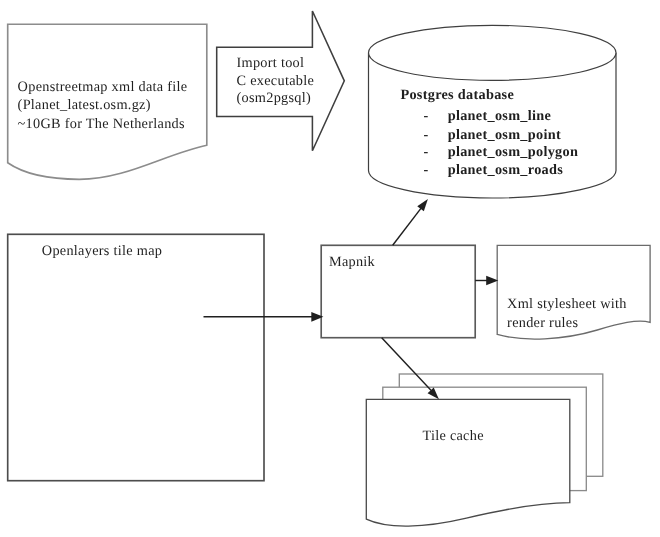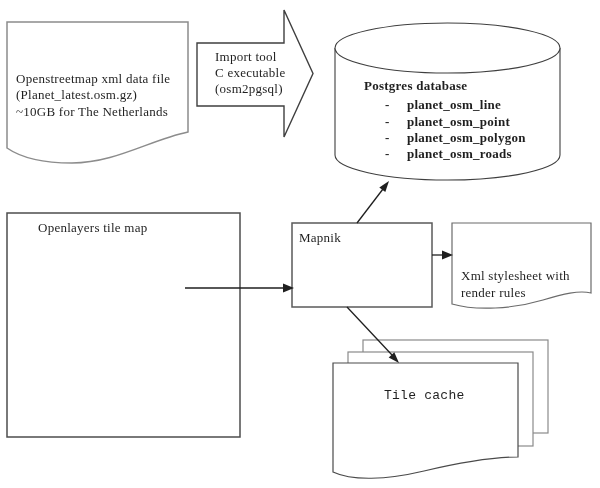--- a/index.html
+++ b/index.html
@@ -109,17 +109,17 @@
 
   <div class="txt" style="left:299px; top:230px;">
     <div>Mapnik</div>
   </div>
 
   <div class="txt" style="left:461px; top:240px; line-height:16.5px;margin-top:28px;">
     <div>Xml stylesheet with</div>
     <div>render rules</div>
   </div>
 
-  <div class="txt" style="left:384px; top:388px;font-family:Liberation Mono, monospace;">
+  <div class="txt" style="left:384px; top:388px;">
     <div>Tile cache</div>
   </div>
 
 </div>
 
 </body></html>

